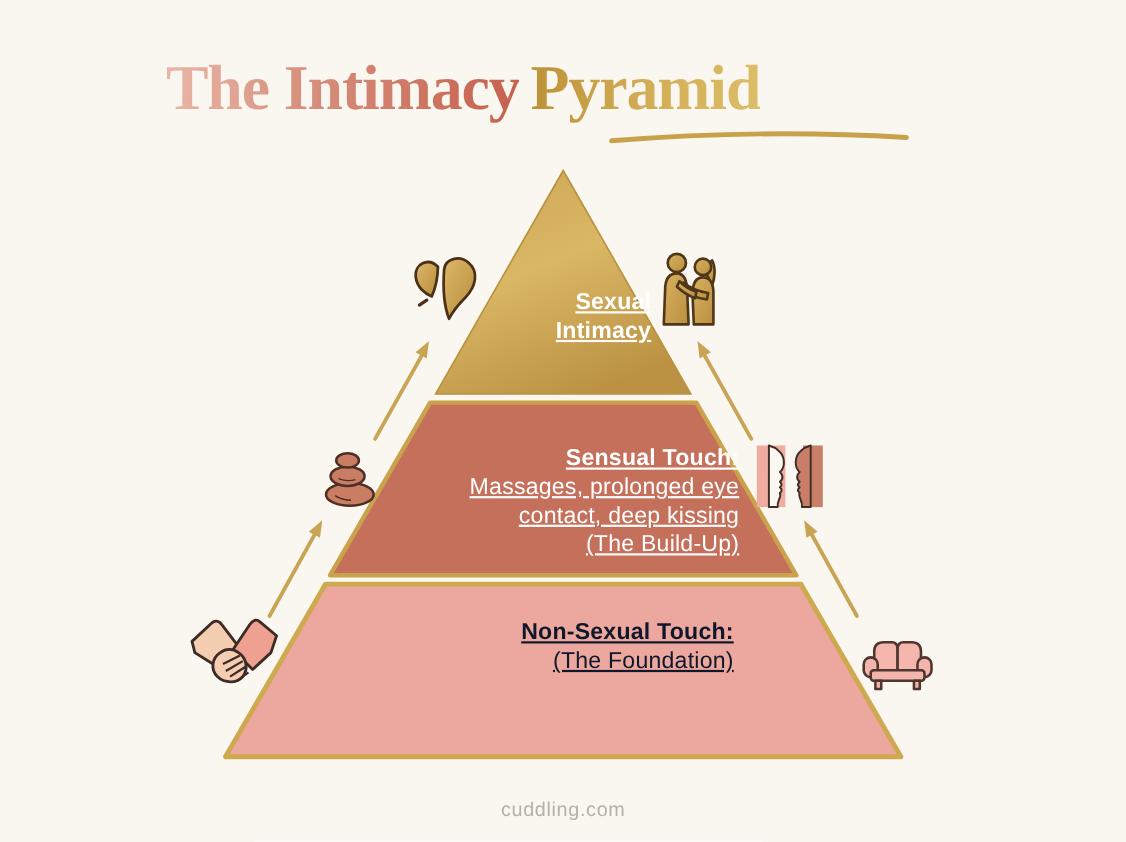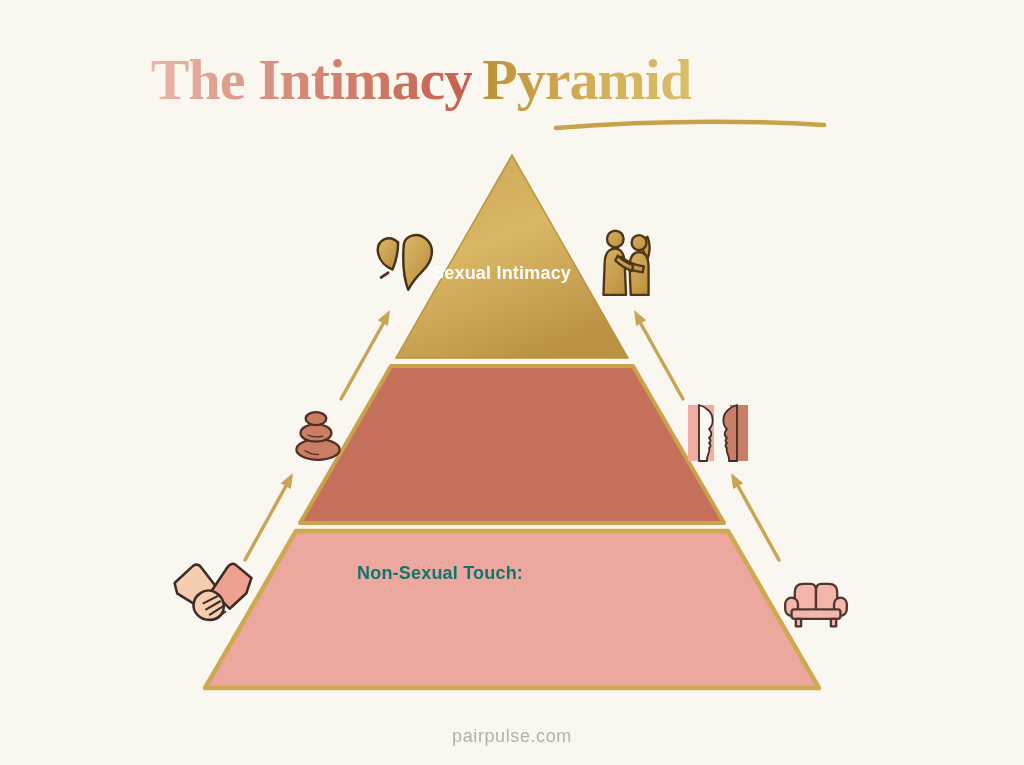--- a/index.html
+++ b/index.html
@@ -23,25 +23,25 @@
     }
     .t-gold{
       background:linear-gradient(92deg,#bd9238 0%,#d3af57 55%,#dcbd68 100%);
       -webkit-background-clip:text; background-clip:text;
       color:transparent; -webkit-text-fill-color:transparent;
     }
   }
   .scene{ position:absolute; left:0; top:0; }
   .icon{ position:absolute; }
   .level-text{
-    position:absolute; text-align:left; font-size:18px; line-height:1.24;
-    color:#ffffff; letter-spacing:0.2px;
+    position:absolute; text-align:right; font-size:21px; line-height:1.24;
+    color:#ffffff; letter-spacing:0.2px;text-decoration:underline;
   }
   .level-title{ font-weight:700; }
-  .level-dark{ color:#0f766e; }
+  .level-dark{ color:#0f172a; }
   .footer{
     position:absolute; top:726px; left:0; width:1024px; text-align:center;
     font-size:18px; letter-spacing:0.6px; color:#b6b0a7;
   }
 </style>
 </head>
 <body>
 
 <div class="canvas">
 
@@ -151,20 +151,26 @@
       <rect x="13" y="46" width="5" height="7"></rect>
       <rect x="46" y="46" width="5" height="7"></rect>
     </g>
   </svg>
 
   <div class="level-text" style="left:432px;top:262px;width:160px;">
     <div class="level-title">Sexual Intimacy</div>
     <div></div>
   </div>
 
+  <div class="level-text" style="left:352px;top:404px;width:320px;">
+    <div class="level-title">Sensual Touch:</div>
+    <div>Massages, prolonged eye contact, deep kissing</div>
+    <div>(The Build-Up)</div>
+  </div>
 
   <div class="level-text level-dark" style="left:357px;top:562px;width:310px;">
     <div class="level-title">Non-Sexual Touch:</div>
+    <div>(The Foundation)</div>
   </div>
 
-  <div class="footer">pairpulse.com</div>
+  <div class="footer">cuddling.com</div>
 
 </div>
 
 </body></html>

